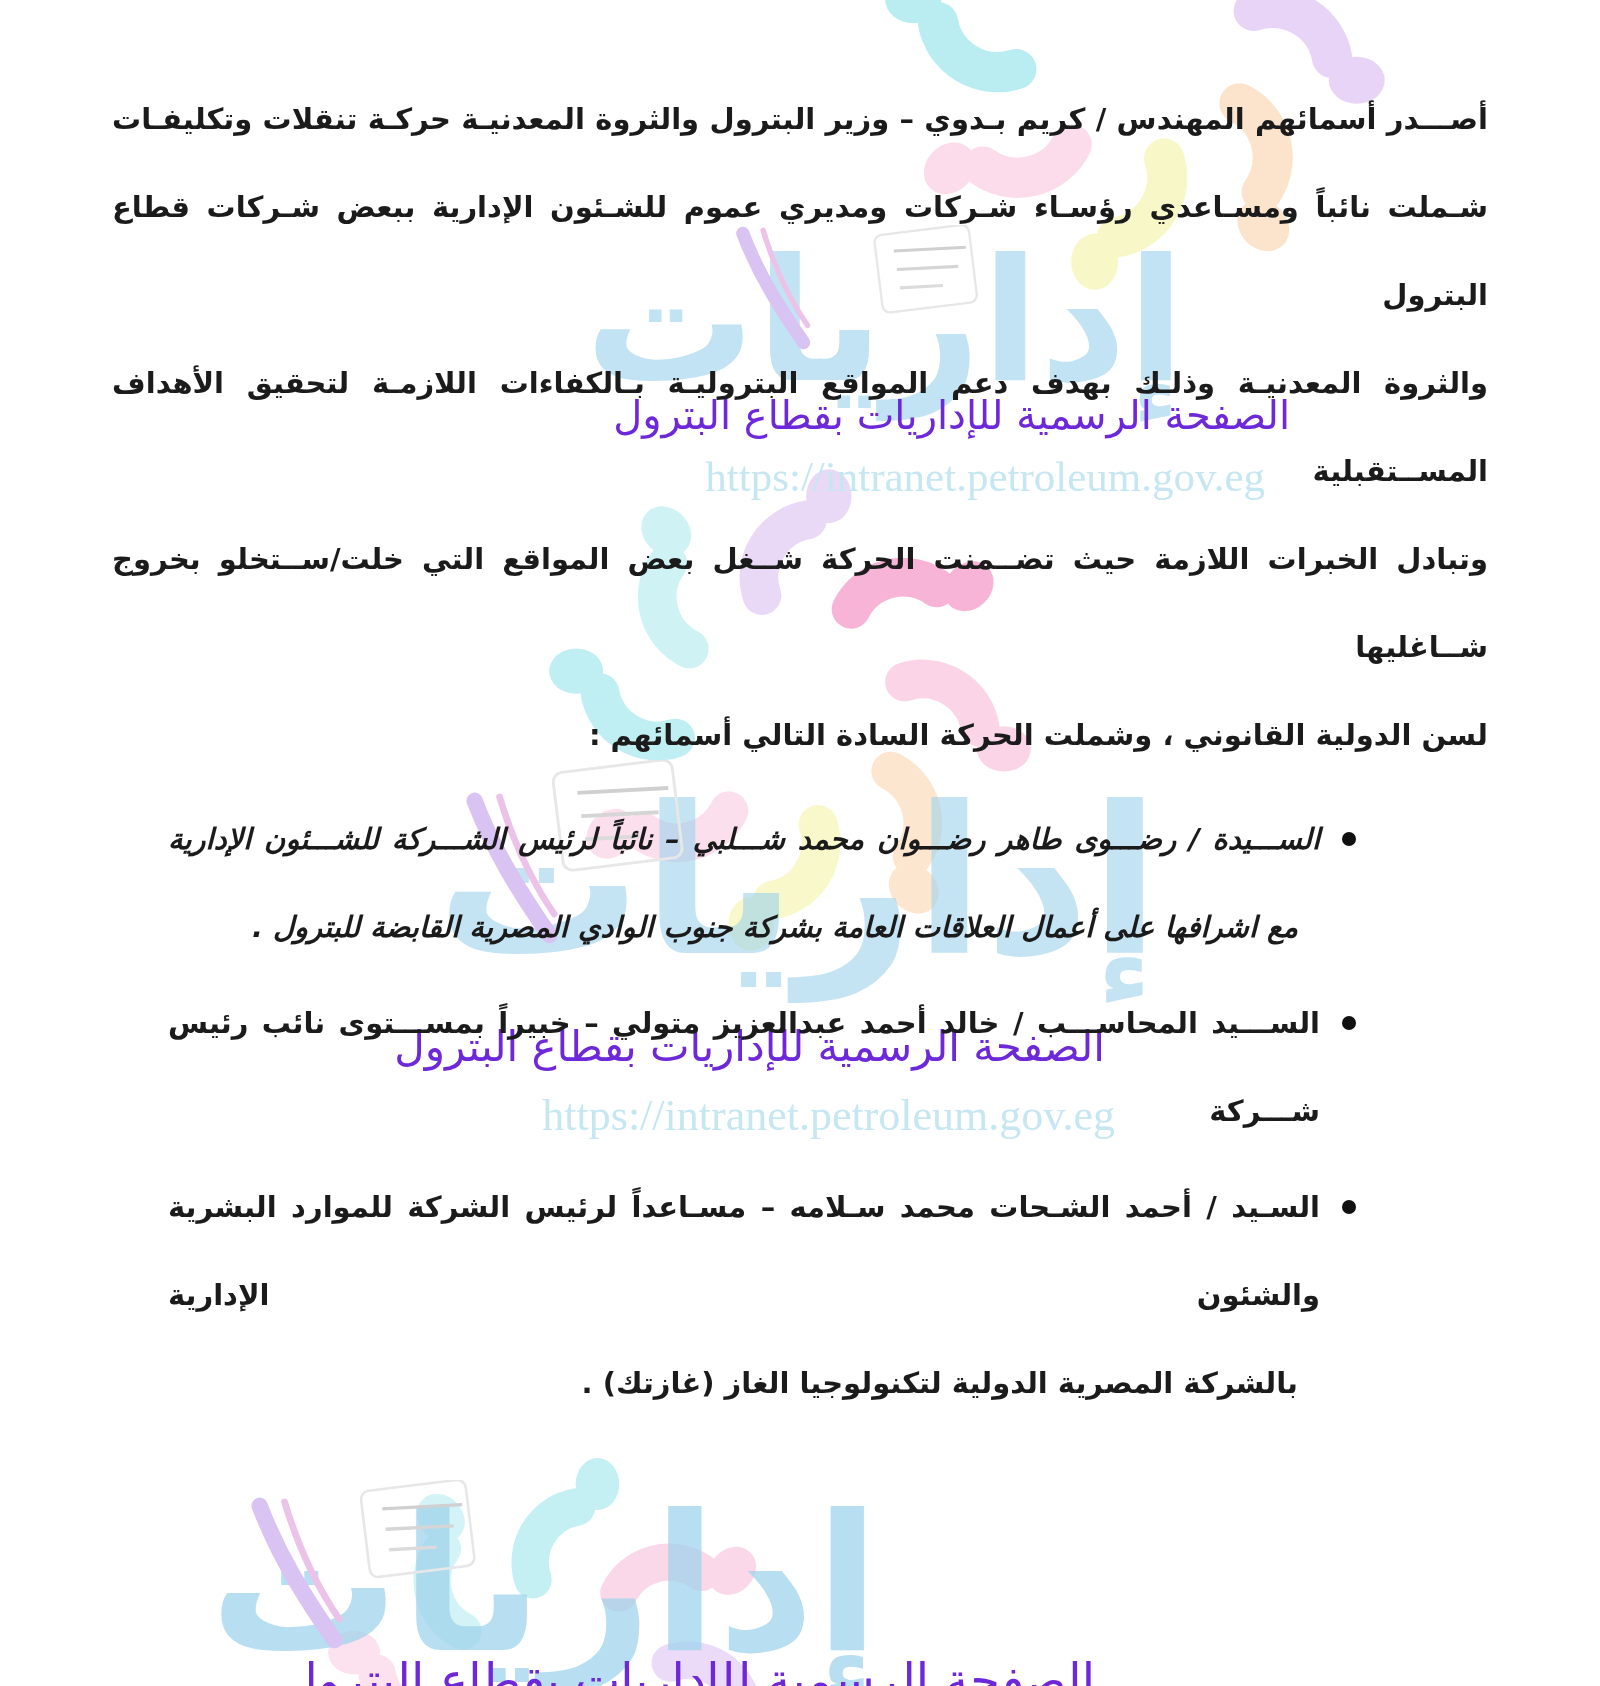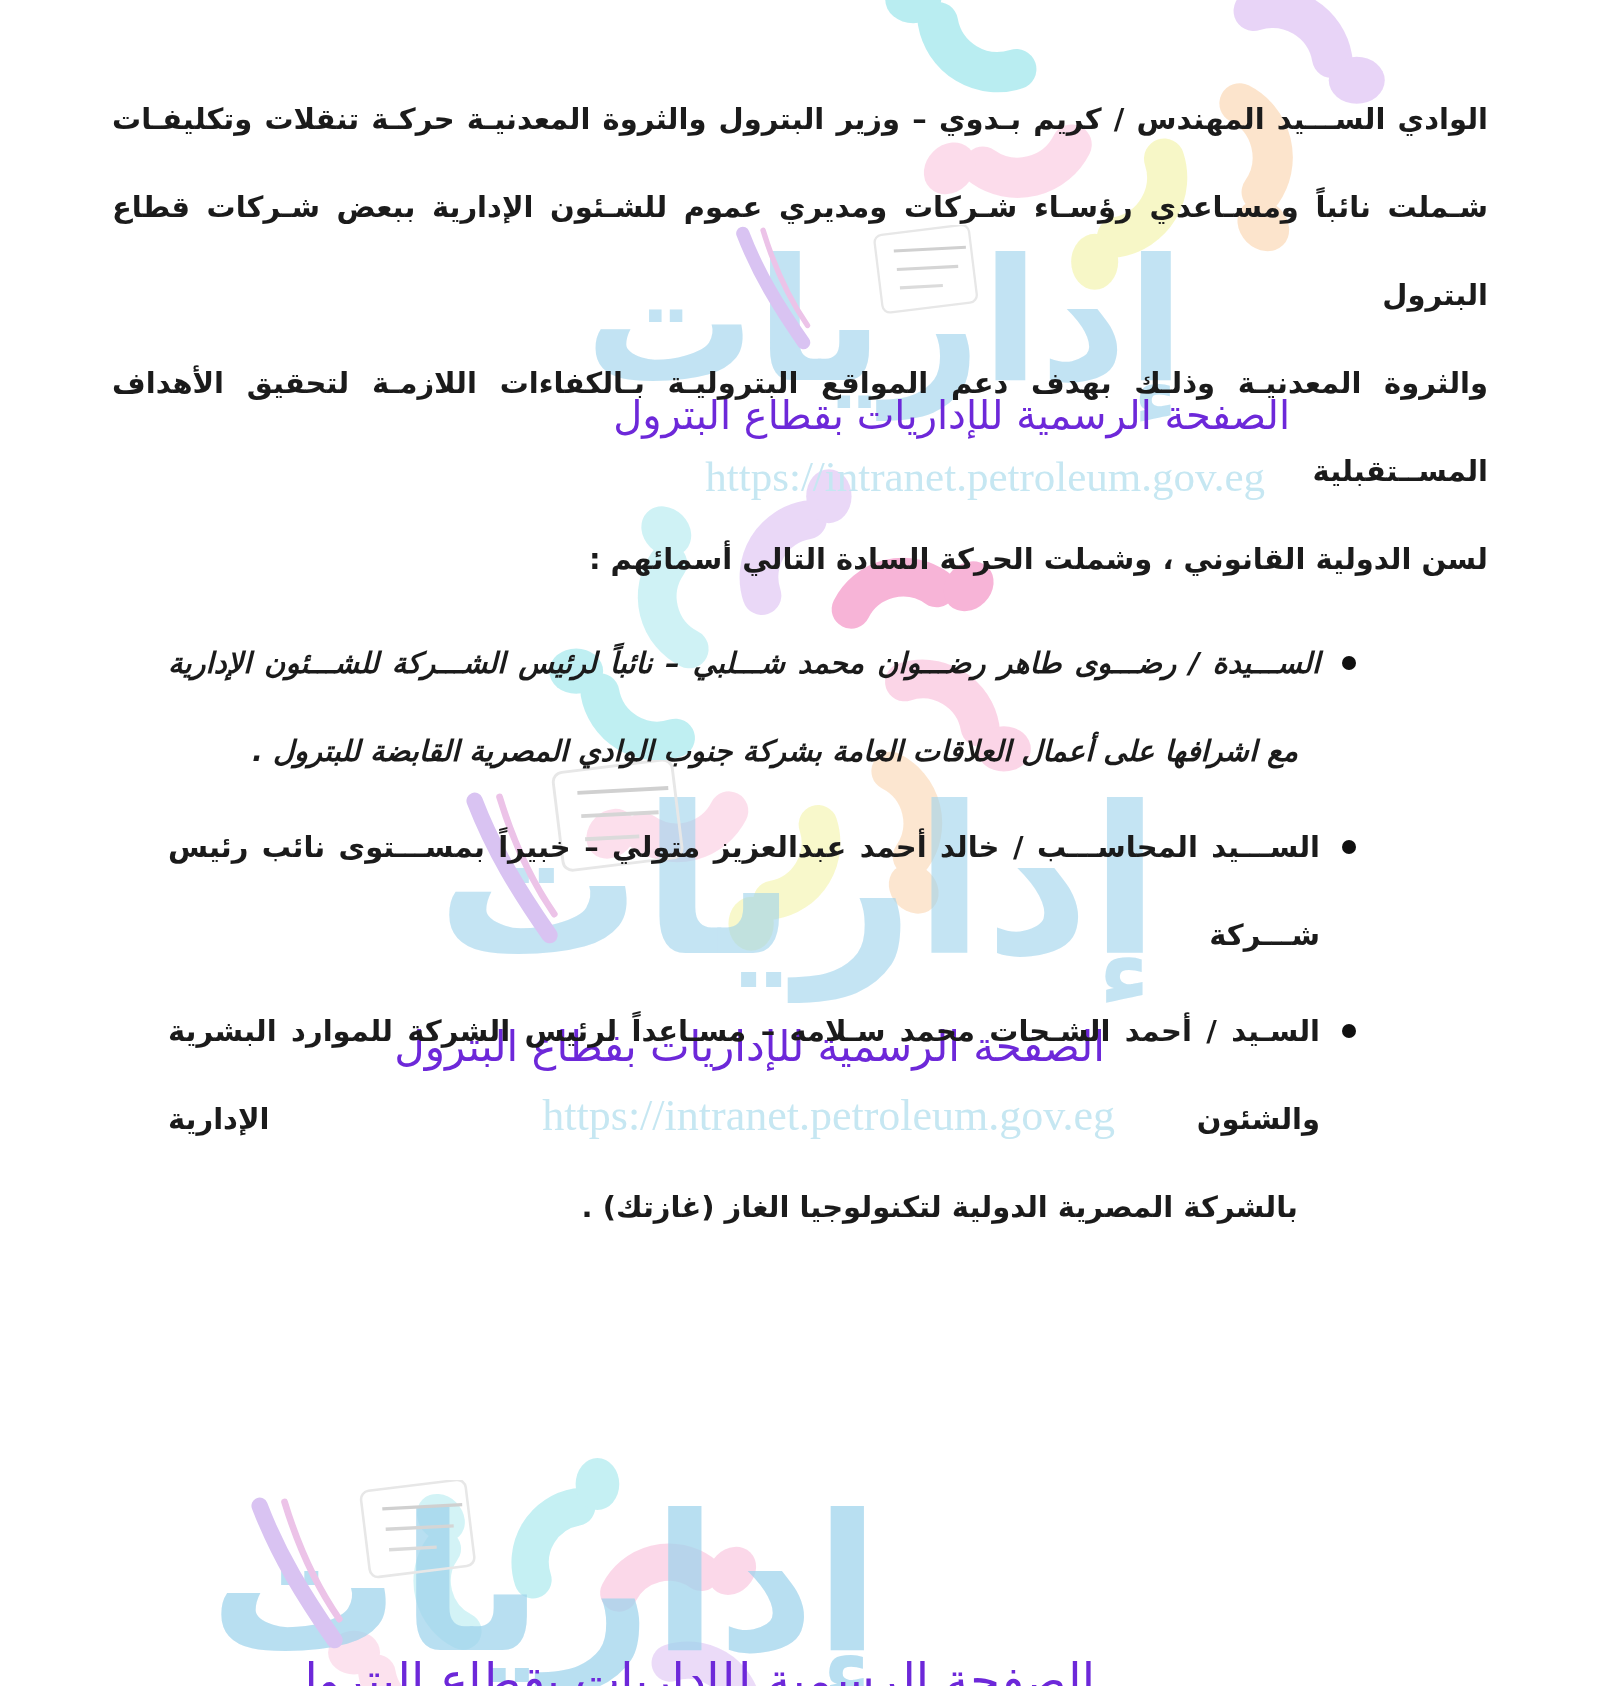--- a/index.html
+++ b/index.html
@@ -154,23 +154,24 @@
   </svg>
 
   <div class="wm caption cap-1">الصفحة الرسمية للإداريات بقطاع البترول</div>
   <div class="wm caption cap-2">الصفحة الرسمية للإداريات بقطاع البترول</div>
   <div class="wm caption cap-3">الصفحة الرسمية للإداريات بقطاع البترول</div>
 
   <div class="wm wurl url-1">https://intranet.petroleum.gov.eg</div>
   <div class="wm wurl url-2">https://intranet.petroleum.gov.eg</div>
 
   <div class="content">
-    <div class="pline">الوادي الســـيد المهندس / كريم بـدوي – وزير البترول والثروة المعدنيـة حركـة تنقلات وتكليفـات</div>
+    <div class="pline">أصـــدر أسمائهم المهندس / كريم بـدوي – وزير البترول والثروة المعدنيـة حركـة تنقلات وتكليفـات</div>
     <div class="pline">شـملت نائباً ومسـاعدي رؤسـاء شـركات ومديري عموم للشـئون الإدارية ببعض شـركات قطاع البترول</div>
     <div class="pline">والثروة المعدنيـة وذلـك بهدف دعم المواقع البتروليـة بـالكفاءات اللازمـة لتحقيق الأهداف المســتقبلية</div>
+    <div class="pline">وتبادل الخبرات اللازمة حيث تضــمنت الحركة شــغل بعض المواقع التي خلت/ســتخلو بخروج شــاغليها</div>
     <div class="pline pline-last">لسن الدولية القانوني ، وشملت الحركة السادة التالي أسمائهم :</div>
 
     <div class="item item-first">
       <span class="dot"></span>
       <div class="bline">الســـيدة / رضـــوى طاهر رضـــوان محمد شـــلبي – نائباً لرئيس الشـــركة للشـــئون الإدارية</div>
       <div class="cont">مع اشرافها على أعمال العلاقات العامة بشركة جنوب الوادي المصرية القابضة للبترول .</div>
     </div>
 
     <div class="item">
       <span class="dot"></span>

